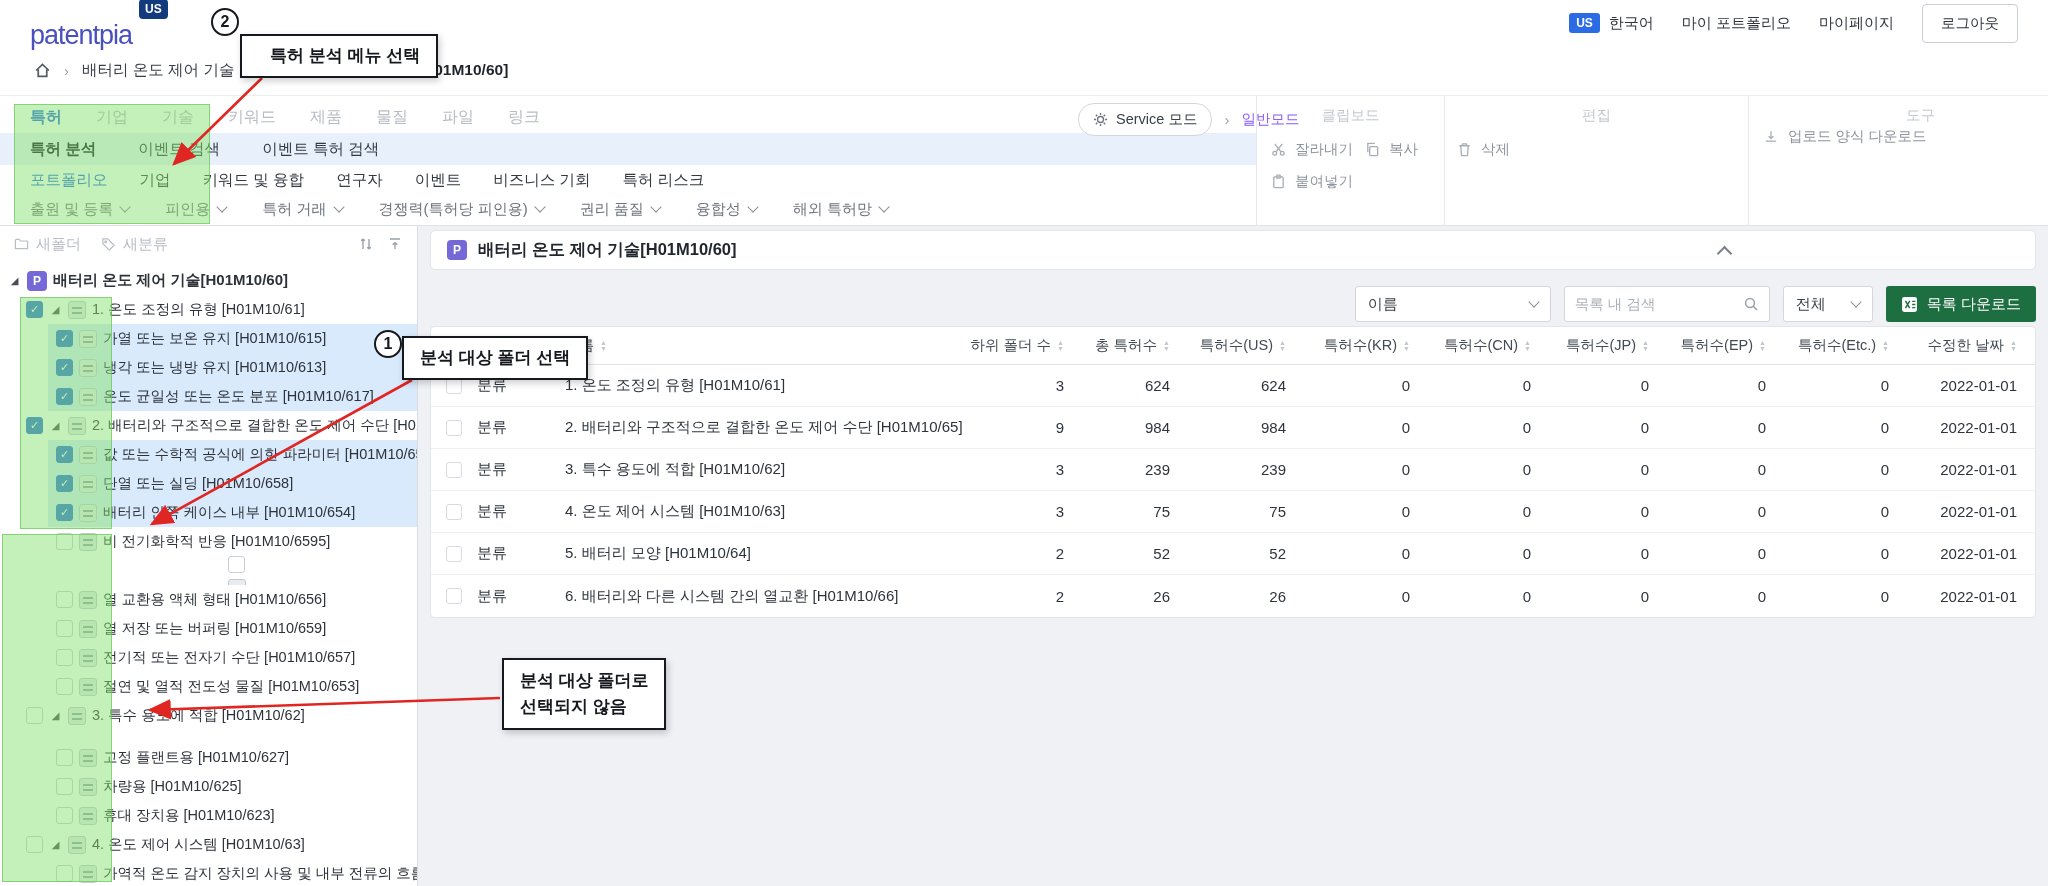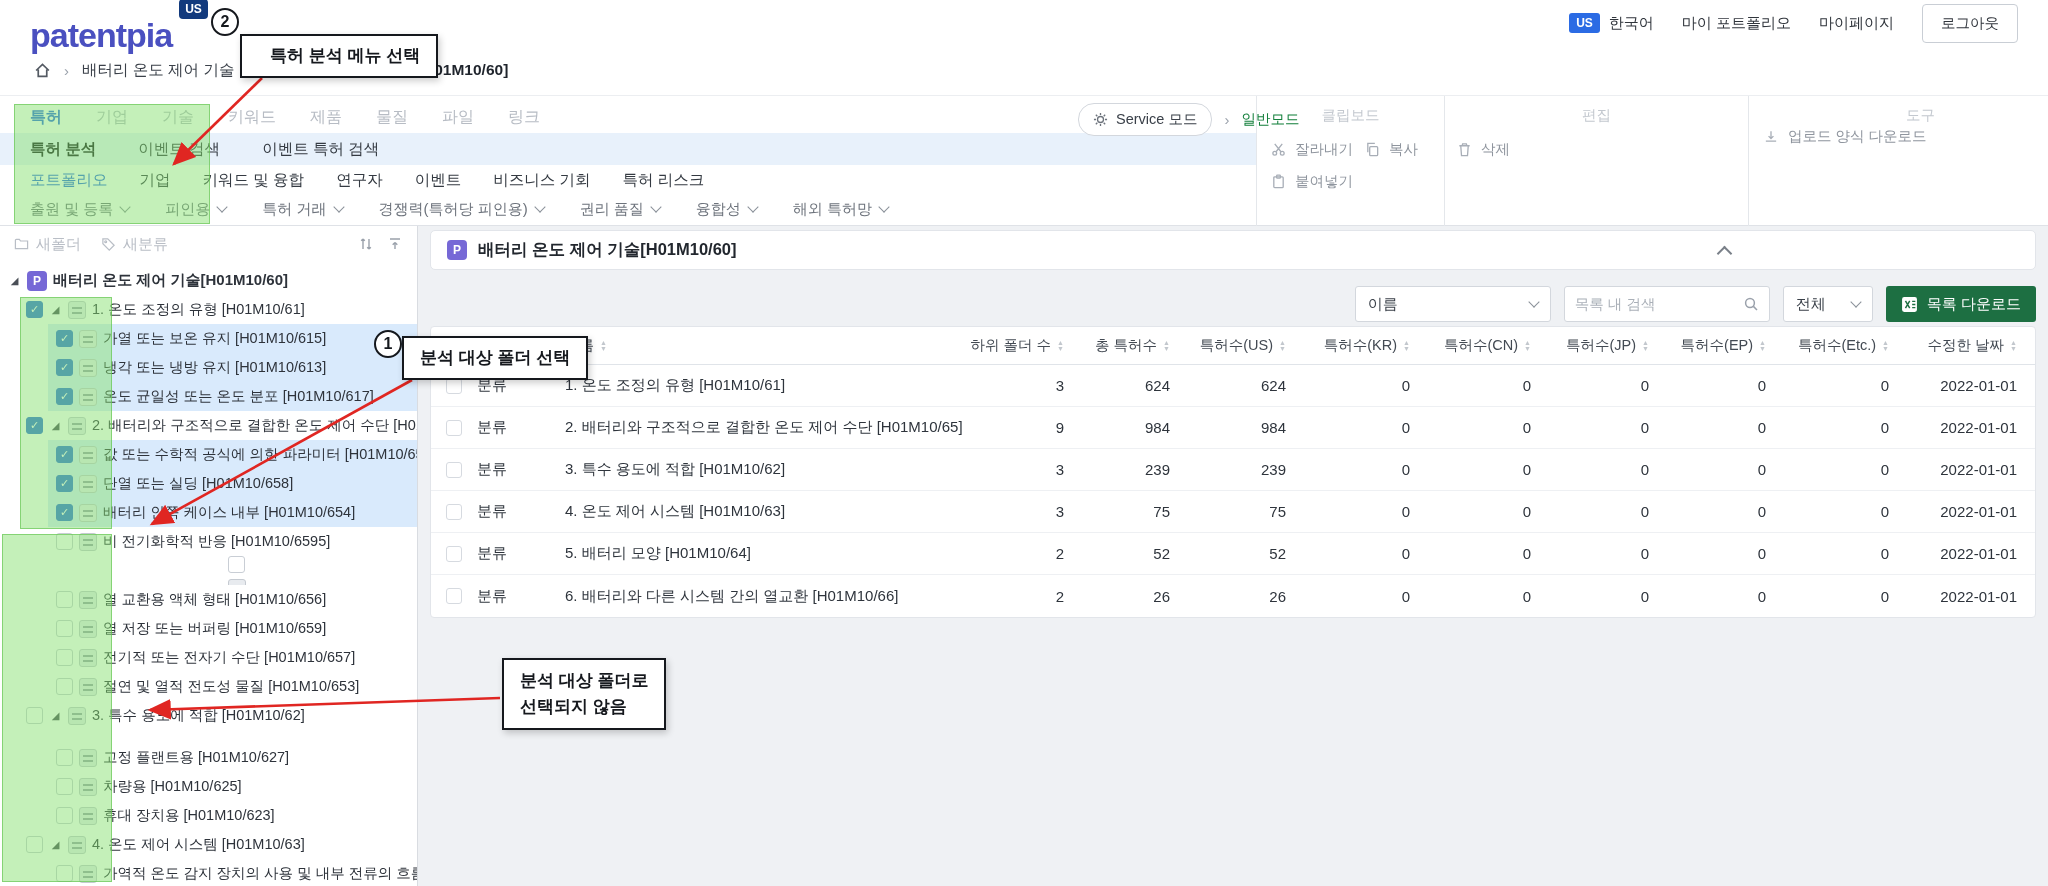--- a/index.html
+++ b/index.html
@@ -2,21 +2,21 @@
 <html><head>
 <meta charset="utf-8">
 <style>
   *{margin:0;padding:0;box-sizing:border-box;}
   html,body{width:2048px;height:886px;overflow:hidden;background:#fff;
     font-family:"Liberation Sans","DejaVu Sans",sans-serif;color:#2b3036;position:relative;}
 
   
   .app-header{height:46px;display:flex;align-items:center;justify-content:space-between;padding:0 30px;background:#fff;}
   .logo-wrap{display:flex;align-items:flex-start;gap:7px;cursor:pointer;}
-  .logo-text{font-size:34px;font-weight:bold;color:#4a50c0;letter-spacing:-1px;line-height:30px;margin-top:24px;}
+  .logo-text{font-size:27px;font-weight:normal;color:#4a50c0;letter-spacing:-1px;line-height:30px;margin-top:24px;}
   .logo-badge{background:#123a7d;color:#fff;font-size:12px;font-weight:bold;padding:3px 6px;border-radius:4px;margin-top:3px;}
   .header-right{display:flex;align-items:center;gap:28px;font-size:15px;color:#30353c;}
   .lang-wrap{display:flex;align-items:center;gap:9px;cursor:pointer;}
   .lang-badge{background:#2b6be4;color:#fff;font-size:12px;font-weight:bold;padding:3px 7px;border-radius:3px;}
   .nav-item{cursor:pointer;}
   .logout-btn{border:1px solid #c9ced5;background:#fff;border-radius:4px;padding:9px 18px;font-size:14.5px;color:#30353c;cursor:pointer;font-family:inherit;}
 
   
   .breadcrumb{height:50px;display:flex;align-items:center;gap:13px;padding:0 34px;font-size:15.5px;border-bottom:1px solid #eceef1;}
   .crumb-sep{color:#9aa1ab;font-size:15px;}
@@ -36,21 +36,21 @@
   #row-sec{top:69px;height:30px;padding-left:30px;gap:32px;}
   .msec{font-size:15.5px;color:#343a42;cursor:pointer;white-space:nowrap;}
   .msec.active{color:#2b6be4;}
   #row-drop{top:99px;height:28px;padding-left:30px;gap:36px;}
   .mdrop{font-size:15px;color:#6d737c;cursor:pointer;display:flex;align-items:center;gap:8px;white-space:nowrap;}
   .caret{width:8px;height:8px;border-right:1.6px solid #8a9099;border-bottom:1.6px solid #8a9099;transform:rotate(45deg);margin-top:-4px;flex:none;}
 
   .mode-toggle{position:absolute;left:1078px;top:7px;display:flex;align-items:center;gap:12px;}
   .mode-pill{display:flex;align-items:center;gap:8px;border:1px solid #d3d7dd;border-radius:16px;padding:6px 14px;font-size:14.5px;color:#3a4049;background:#fff;cursor:pointer;white-space:nowrap;}
   .mode-sep{color:#9aa1ab;font-size:15px;}
-  .mode-normal{font-size:14.5px;color:#15803d;cursor:pointer;white-space:nowrap;}
+  .mode-normal{font-size:14.5px;color:#8b5cf6;cursor:pointer;white-space:nowrap;}
 
   .msection{position:absolute;top:0;height:130px;border-left:1px solid #e4e7eb;}
   .sec-clip{left:1256px;width:188px;}
   .sec-edit{left:1444px;width:304px;}
   .sec-tools{left:1748px;width:344px;padding-left:13px;}
   .sec-title{position:absolute;top:10px;left:0;right:0;text-align:center;font-size:14.5px;color:#c3c8cf;}
   .tool-btn{position:absolute;display:flex;align-items:center;gap:9px;font-size:14.5px;color:#8f959e;cursor:pointer;white-space:nowrap;}
   .tool-btn svg{flex:none;}
 
   

